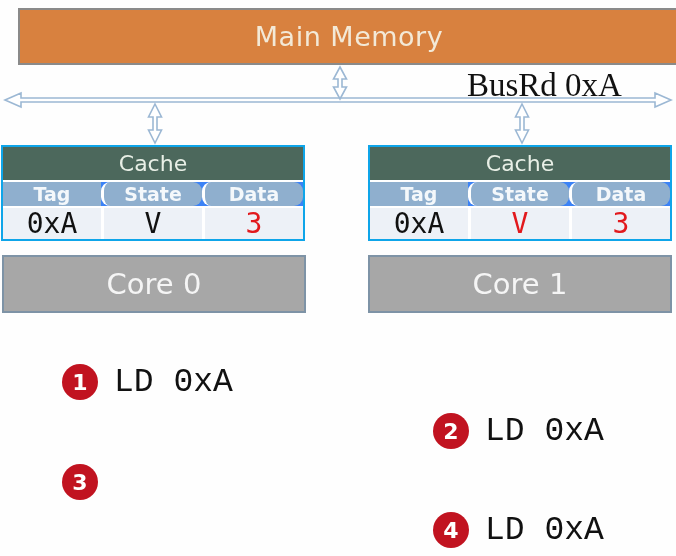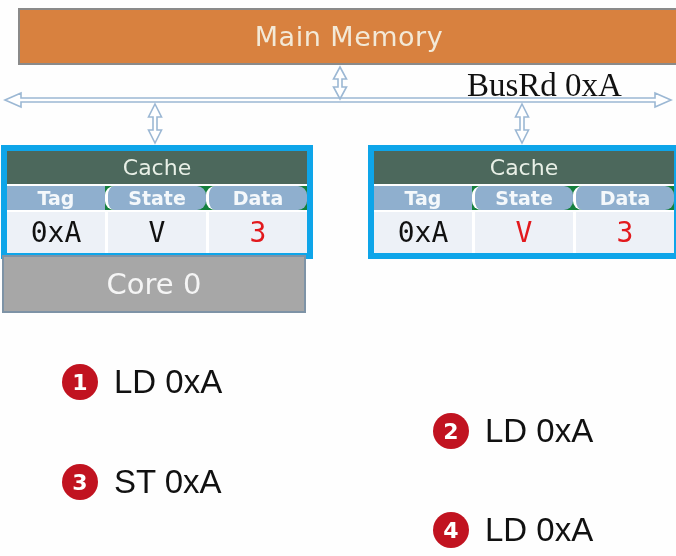--- a/index.html
+++ b/index.html
@@ -20,36 +20,36 @@
     position:absolute; left:430px; top:68px; width:206px; height:34px;
     font-family:Liberation Serif, serif; font-size:33px;
     color:#111; white-space:nowrap; line-height:34px;margin-left:37px;
   }
   
   .arrows { position:absolute; left:0; top:0; width:676px; height:556px; pointer-events:none; }
   .arrow-path { fill:#ffffff; stroke:#9cb8d4; stroke-width:1.6; }
   
   .cache-box {
     position:absolute; top:145px; width:300px;
-    border:6px solid #0ea5e9; background:#15803d;
+    border:2px solid #0ea5e9; background:#3b82f6;
   }
   .cache-box.left { left:1px; }
   .cache-box.right { left:368px; }
   .cache-title {
     height:33px; background:#4c685c; border-bottom:2px solid #ffffff;
     display:flex; align-items:center; justify-content:center;
     color:#e8efe6; font-size:22px;
   }
   .cache-cols { display:flex; height:24px; border-bottom:2px solid #ffffff; }
   .cache-cols .col {
     flex:1; background:#8fafce; display:flex; align-items:center; justify-content:center;
     color:#f4f8fb; font-size:19px; font-weight:bold;
   }
   .cache-cols .col + .col { border-left:3px solid #ffffff;border-radius:9px; }
-  .cache-row { display:flex; height:41px; }
+  .cache-row { display:flex; height:31px; }
   .cache-row .cell {
     flex:1; background:#edf1f7; display:flex; align-items:center; justify-content:center;
     font-family:"DejaVu Sans Mono", monospace; font-size:28px; line-height:28px;
   }
   .cache-row .cell + .cell { border-left:3px solid #ffffff; }
   
   .core-box {
     position:absolute; top:255px; width:300px; height:54px;
     background:#a7a7a7; border:2px solid #7e93a6;
     display:flex; align-items:center; justify-content:center;
@@ -58,21 +58,21 @@
   .core-box.left { left:2px; }
   .core-box.right { left:368px; }
   
   .step { position:absolute; height:36px; display:flex; align-items:center; }
   .step-badge {
     width:36px; height:36px; border-radius:50%; background:#c11320;
     color:#ffffff; font-size:22px; font-weight:bold;
     display:flex; align-items:center; justify-content:center; flex:0 0 36px;
   }
   .step-op {
-    margin-left:16px; font-family:Liberation Sans, sans-serif;
+    margin-left:16px; font-family:Liberation Mono, monospace;
     font-size:33px; color:#111; white-space:nowrap;
   }
   .step-1 { left:62px; top:364px; }
   .step-2 { left:433px; top:413px; }
   .step-3 { left:62px; top:464px; }
   .step-4 { left:433px; top:512px; }
 </style>
 </head>
 <body>
 
@@ -119,31 +119,33 @@
     <div class="cache-row">
       <div class="cell" style="color: rgb(17, 17, 17);">0xA</div>
       <div class="cell" style="color: rgb(226, 25, 29);">V</div>
       <div class="cell" style="color: rgb(226, 25, 29);">3</div>
     </div>
   </div>
 
   <div class="core-box left">
     <span>Core 0</span>
   </div>
+  <div class="core-box right">
+    <span>Core 1</span>
+  </div>
 
   <div class="step step-1">
     <div class="step-badge">1</div>
     <div class="step-op">LD 0xA</div>
   </div>
   <div class="step step-2">
     <div class="step-badge">2</div>
     <div class="step-op">LD 0xA</div>
   </div>
   <div class="step step-3">
     <div class="step-badge">3</div>
-    <div class="step-op">ST 0xA</div>
   </div>
   <div class="step step-4">
     <div class="step-badge">4</div>
     <div class="step-op">LD 0xA</div>
   </div>
 
 </div>
 
 </body></html>

